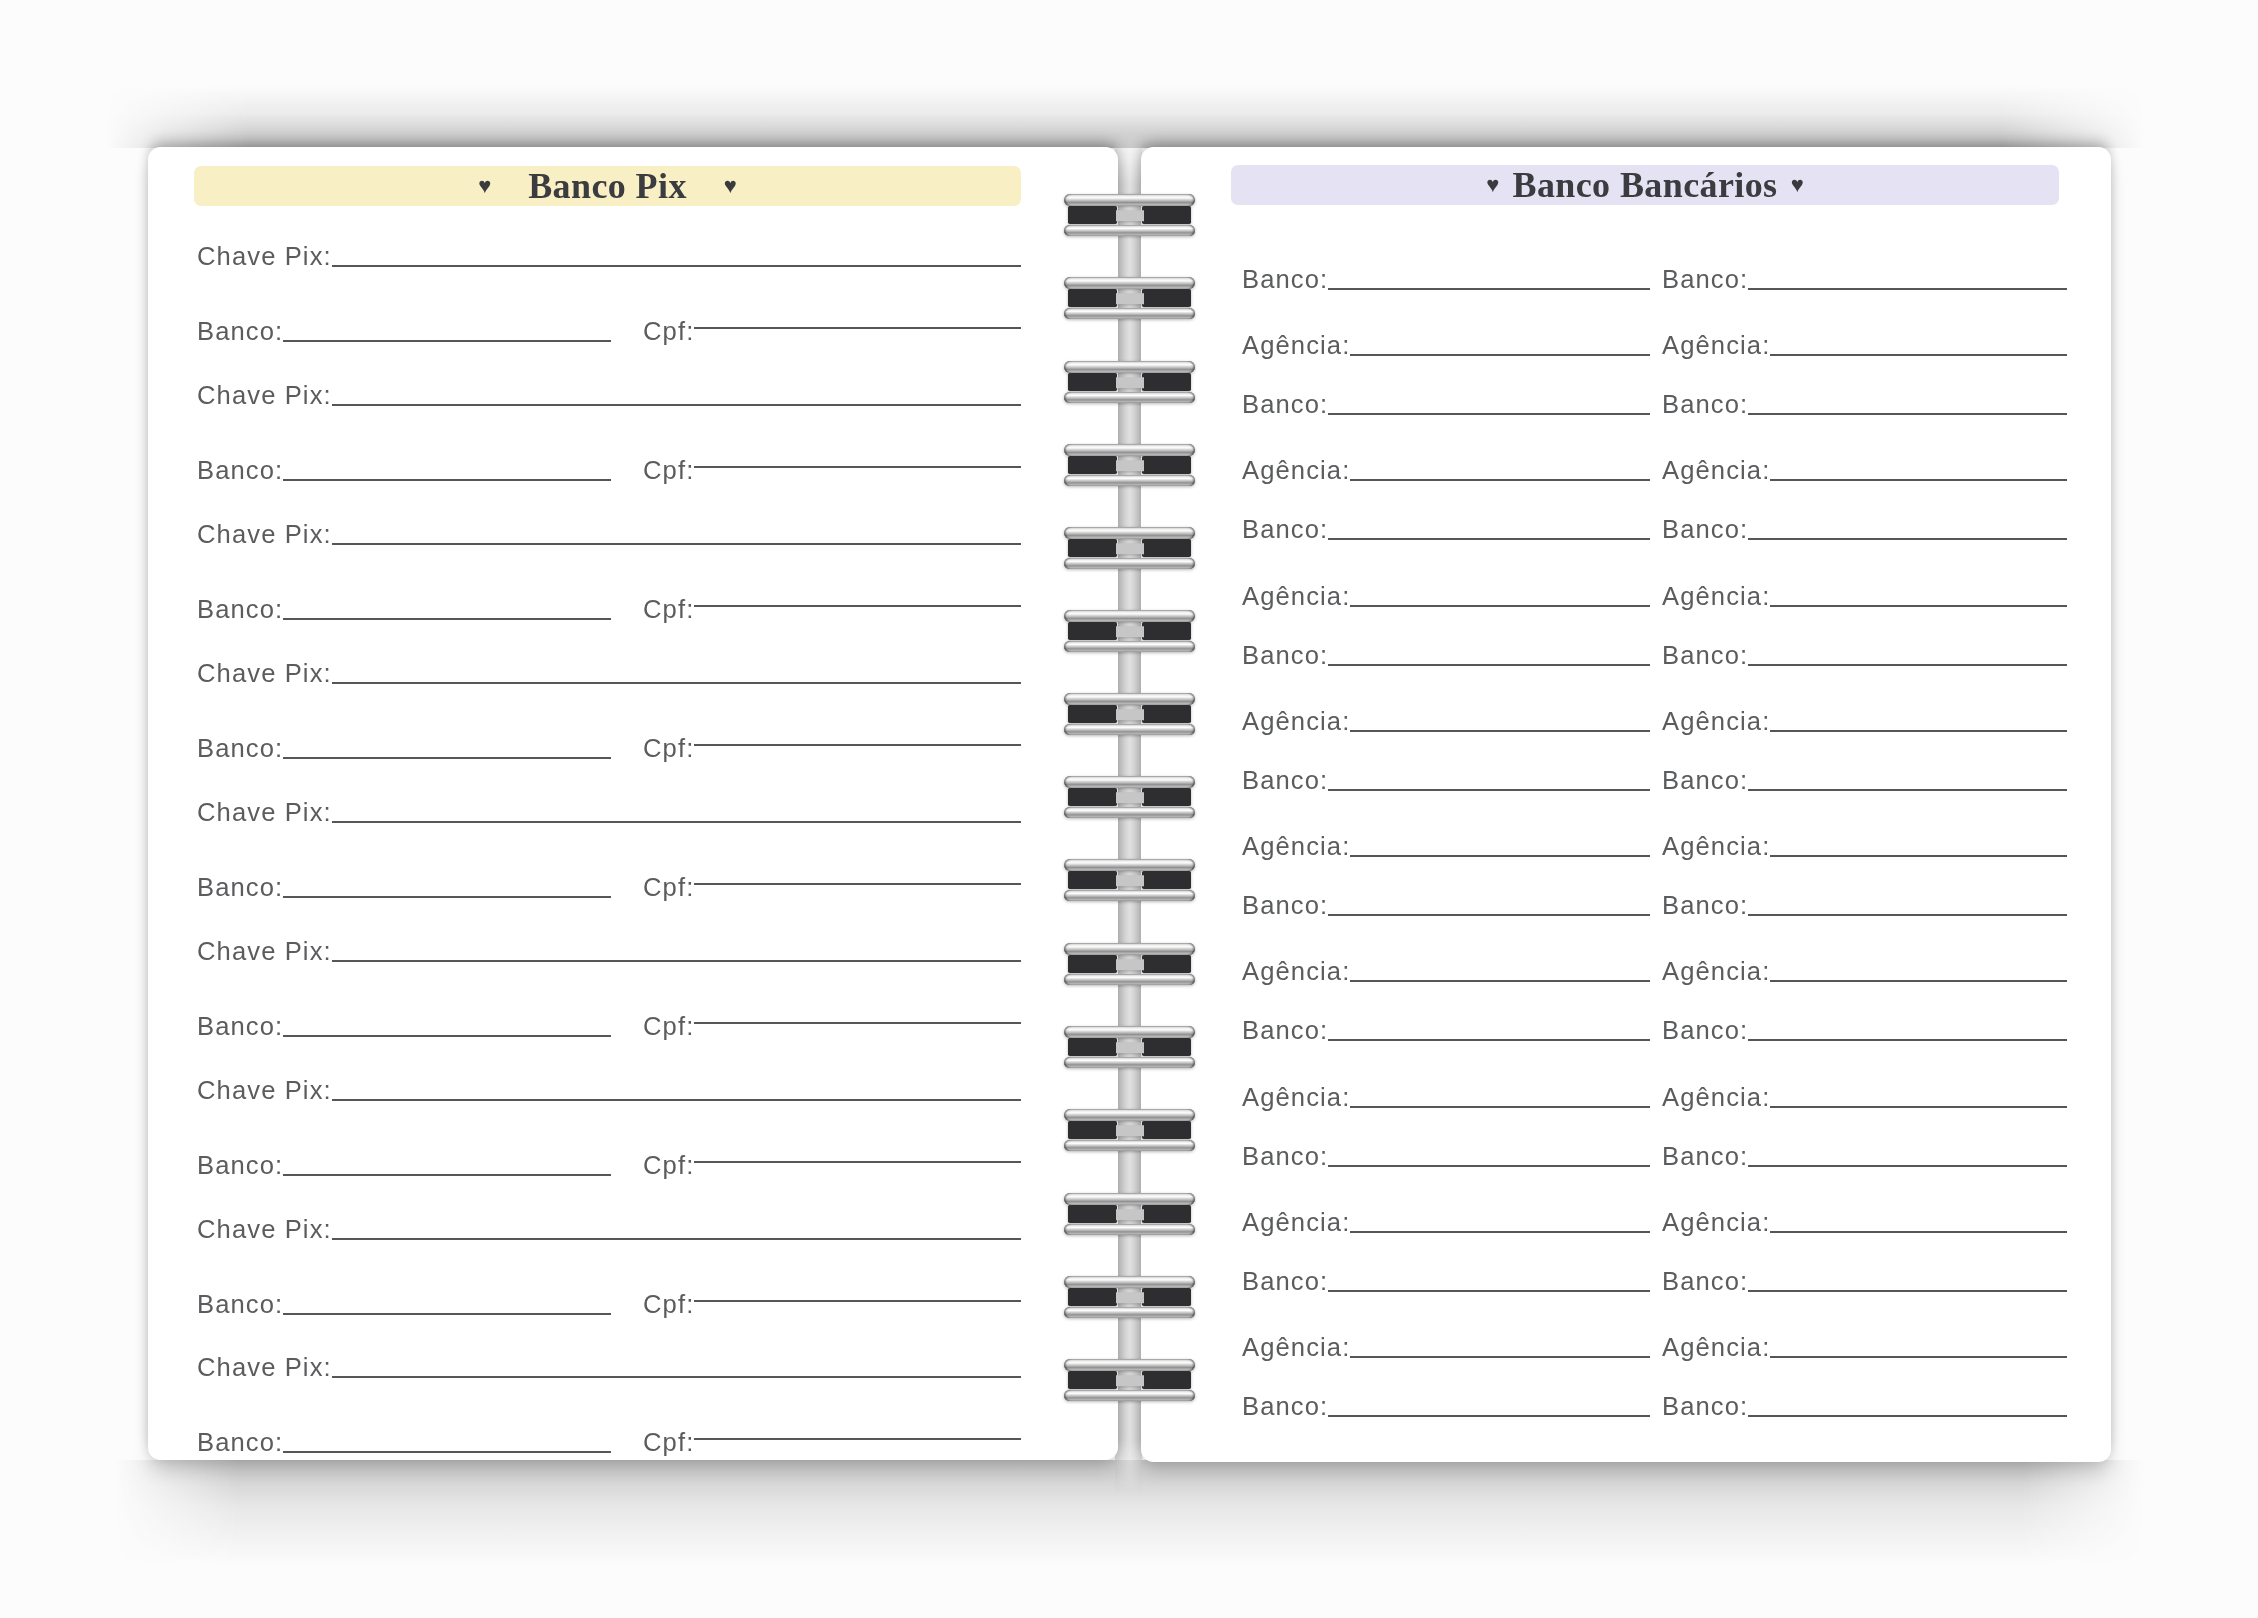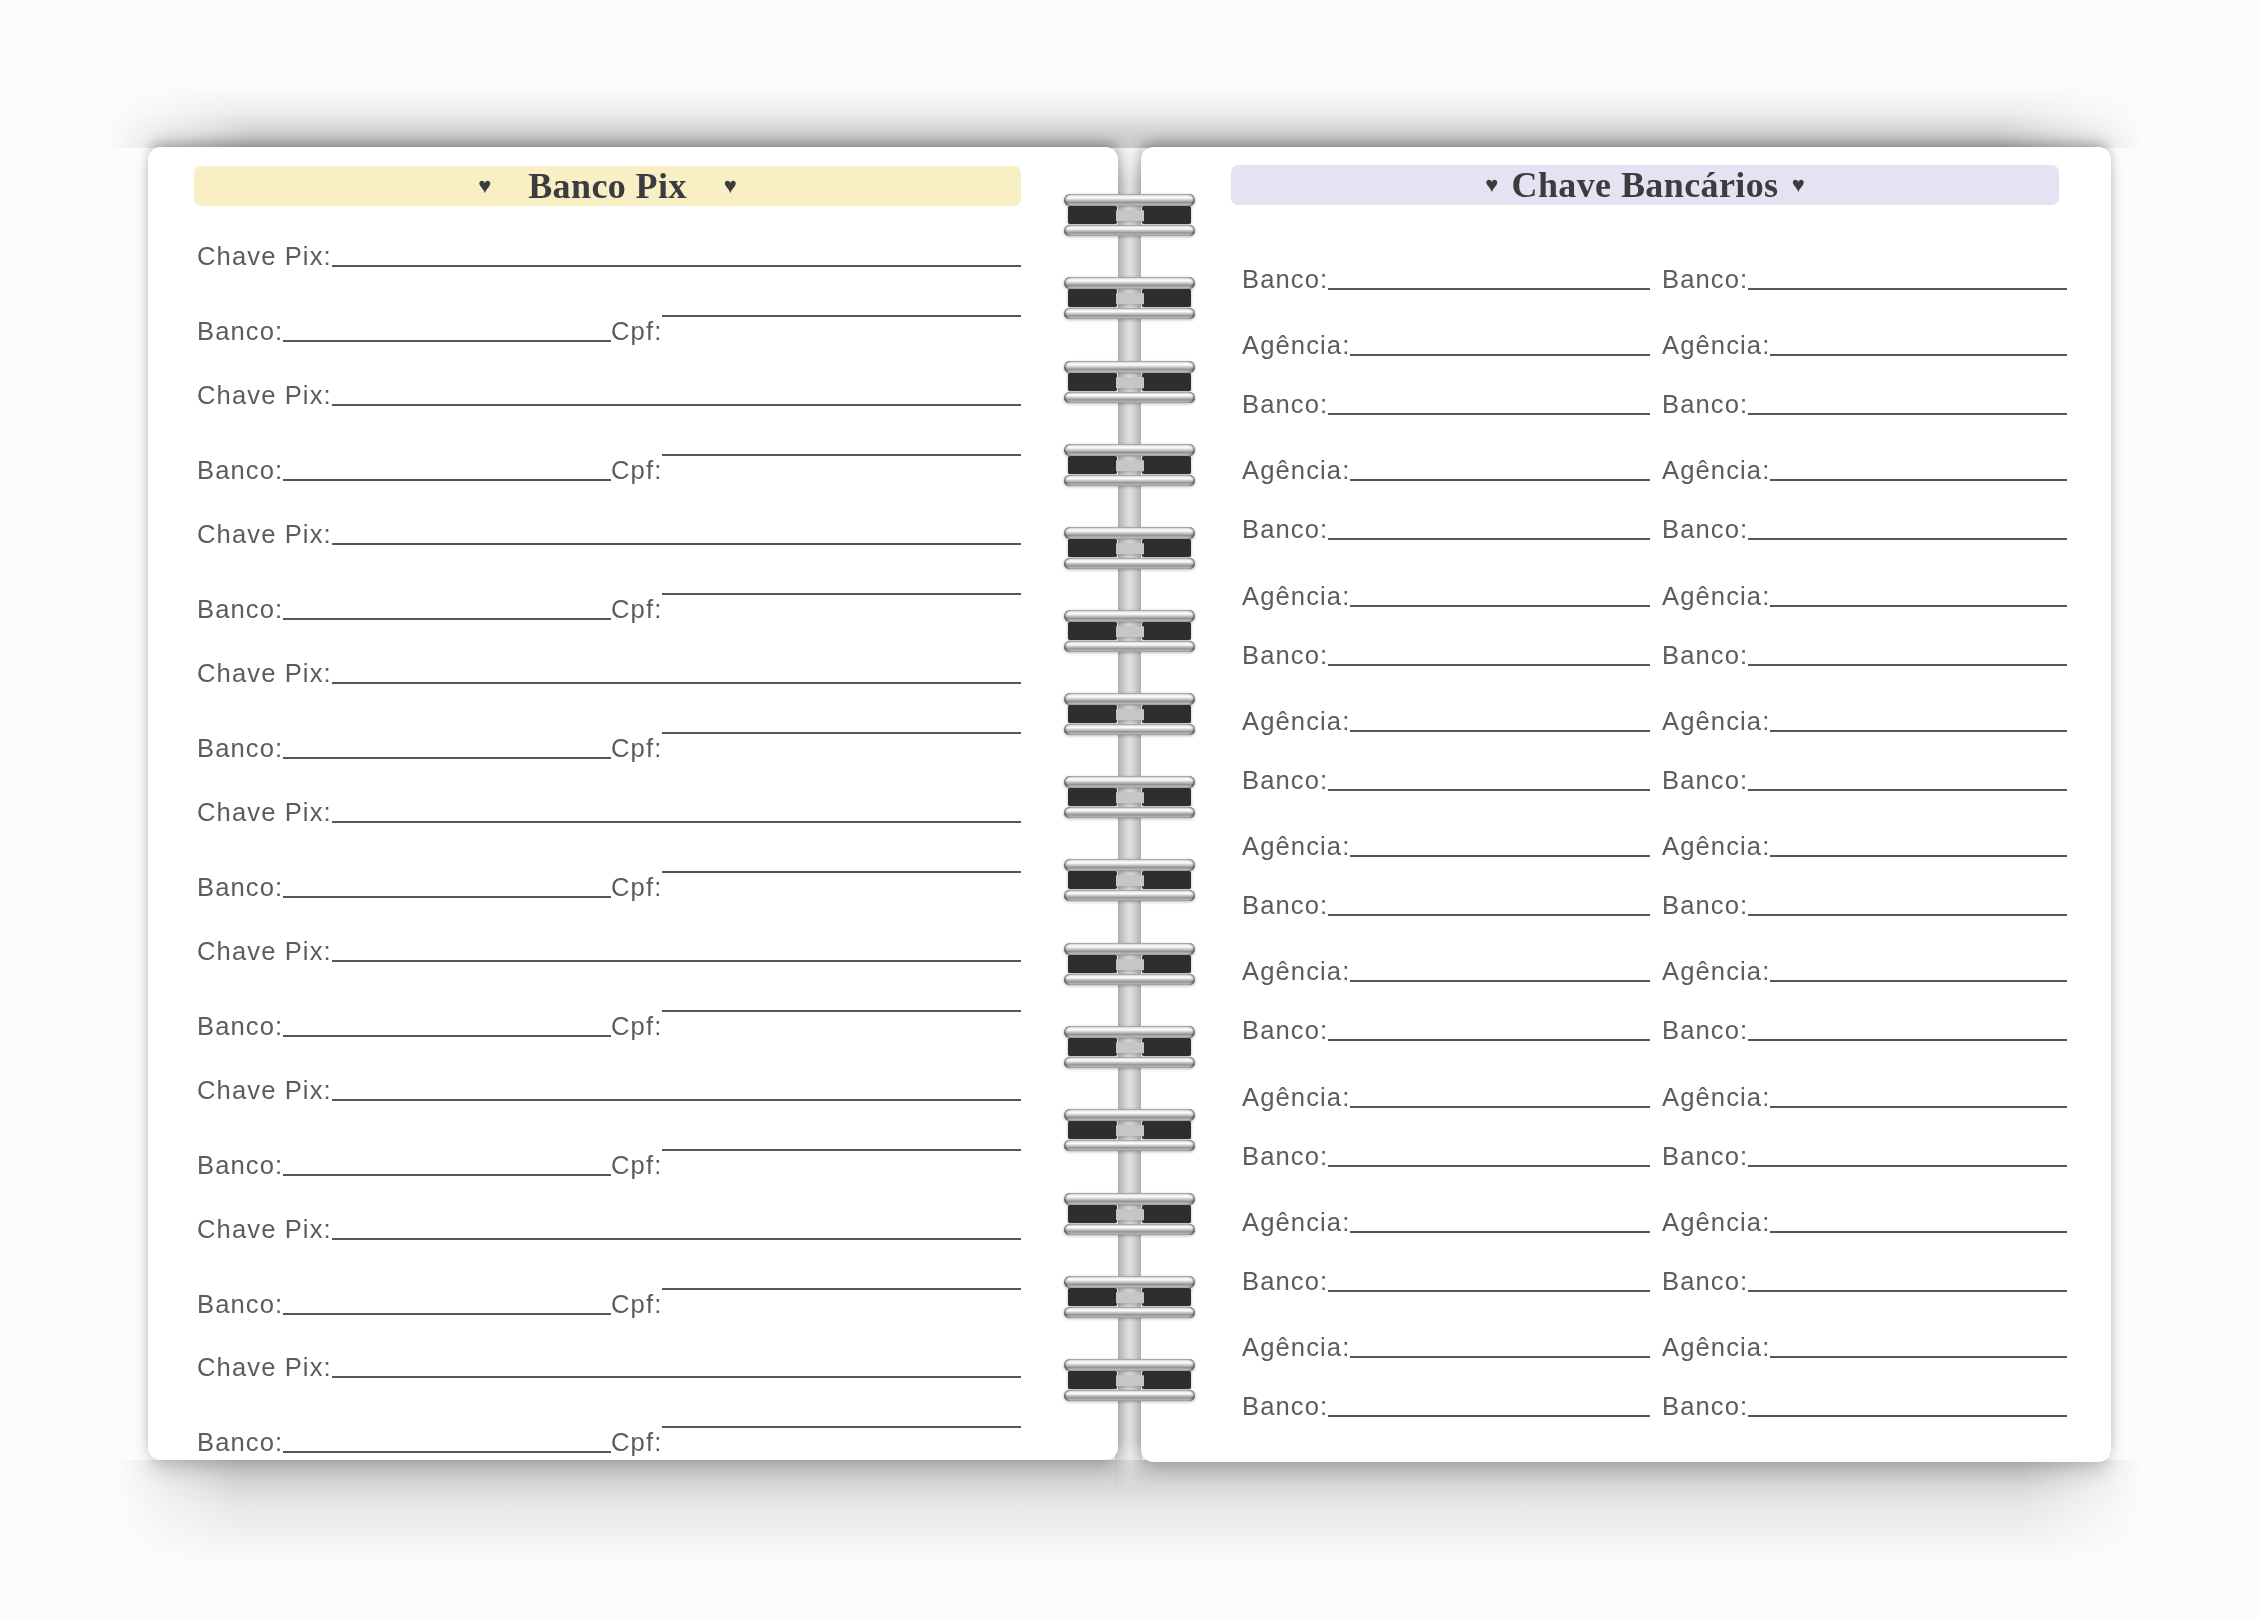--- a/index.html
+++ b/index.html
@@ -87,21 +87,21 @@
     color:var(--label-text);
     white-space:nowrap;
   }
   .line{
     height:0;
     border-bottom:2.2px solid var(--underline);
     margin-bottom:5.3px;
   }
   .grow{flex:1;}
   .half1{width:414px;display:flex;align-items:flex-end;}
-  .half2{flex:1;display:flex;align-items:flex-start;}
+  .half2{flex:1;display:flex;align-items:center;margin-left:32px;}
   .half1 .lbl,.half2 .lbl{flex:0 0 auto;}
   .half1 .line,.half2 .line{flex:1;}
 
   
   .rcol{position:absolute;top:0;bottom:0;}
   .rcol-1{left:101px;width:408px;}
   .rcol-2{left:521px;width:405px;}
 
   
   .ring{
@@ -269,21 +269,21 @@
       <span class="lbl">Cpf:</span>
       <span class="line"></span>
     </span>
   </div>
       </div>
   </div>
 
   <div class="page page-right">
     <div class="banner banner-right" style="background: rgb(229, 227, 243);">
       <span class="heart">♥</span>
-      <span class="banner-title">Chave Bancários</span>
+      <span class="banner-title">Banco Bancários</span>
       <span class="heart">♥</span>
     </div>
     <div class="rcol rcol-1" id="right-col-1">
         <div class="row" style="top: 114px;">
     <span class="lbl">Banco:</span>
     <span class="line grow"></span>
   </div>
         <div class="row" style="top: 239px;">
     <span class="lbl">Banco:</span>
     <span class="line grow"></span>

